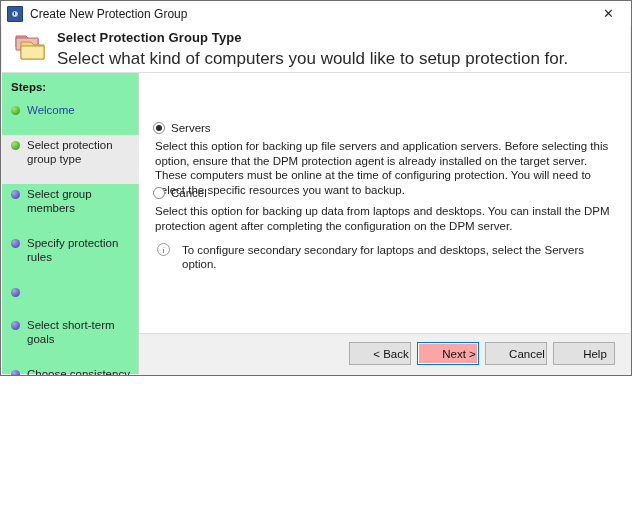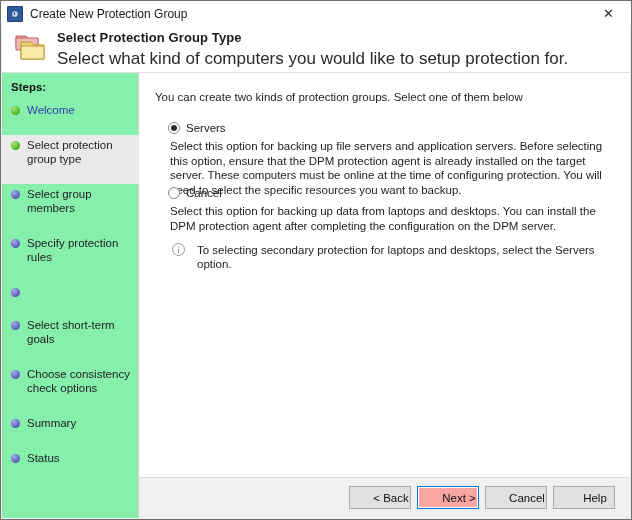--- a/index.html
+++ b/index.html
@@ -7,21 +7,21 @@
     padding: 0;
     background: #ffffff;
   }
   body {
     font-family: "Liberation Sans", sans-serif;
     -webkit-font-smoothing: none;
   }
   .window {
     position: relative;
     width: 632px;
-    height: 520px;
+    height: 376px;
     box-sizing: border-box;
     background: #f0f0f0;
     border: 1px solid #6e6e6e;
     overflow: hidden;
   }
 
   
   .titlebar {
     position: absolute;
     left: 0; top: 0;
@@ -175,21 +175,20 @@
   .intro {
     position: absolute;
     left: 16px; top: 18px;
     font-size: 11.5px;
     color: #1d1d1d;
   }
   .option {
     position: absolute;
     left: 14px;
     right: 12px;
-    margin-left: 15px;
   }
   .option.servers { top: 47px; }
   .option.clients { top: 112px; }
 
   .option-head {
     display: flex;
     align-items: center;
     height: 15px;
   }
   .radio {
@@ -346,39 +345,38 @@
           <span class="step-label">Summary</span>
         </div>
         <div class="step">
           <span class="bullet blue"></span>
           <span class="step-label">Status</span>
         </div>
       </div>
   </div>
 
   <div class="main">
-    <div class="intro">You can create two kinds of protection groups. Select one of them below</div>
 
     <div class="option servers">
       <div class="option-head">
         <span class="radio checked"></span>
         <span class="option-label">Servers</span>
       </div>
       <div class="option-desc">Select this option for backing up file servers and application servers. Before selecting this option, ensure that the DPM protection agent is already installed on the target server. These computers must be online at the time of configuring protection. You will need to select the specific resources you want to backup.</div>
     </div>
 
     <div class="option clients">
       <div class="option-head">
         <span class="radio"></span>
         <span class="option-label">Cancel</span>
       </div>
       <div class="option-desc">Select this option for backing up data from laptops and desktops. You can install the DPM protection agent after completing the configuration on the DPM server.</div>
       <div class="note">
         <span class="info-icon">i</span>
-        <span class="note-text">To selecting secondary protection for laptops and desktops, select the Servers option.</span>
+        <span class="note-text">To configure secondary secondary for laptops and desktops, select the Servers option.</span>
       </div>
     </div>
   </div>
 
   <div class="footer">
     <div class="btn-row" id="btn-row">
         <div class="btn">&lt; Back</div>
         <div class="btn default">Next &gt;</div>
         <div class="btn">Cancel</div>
         <div class="btn">Help</div>

